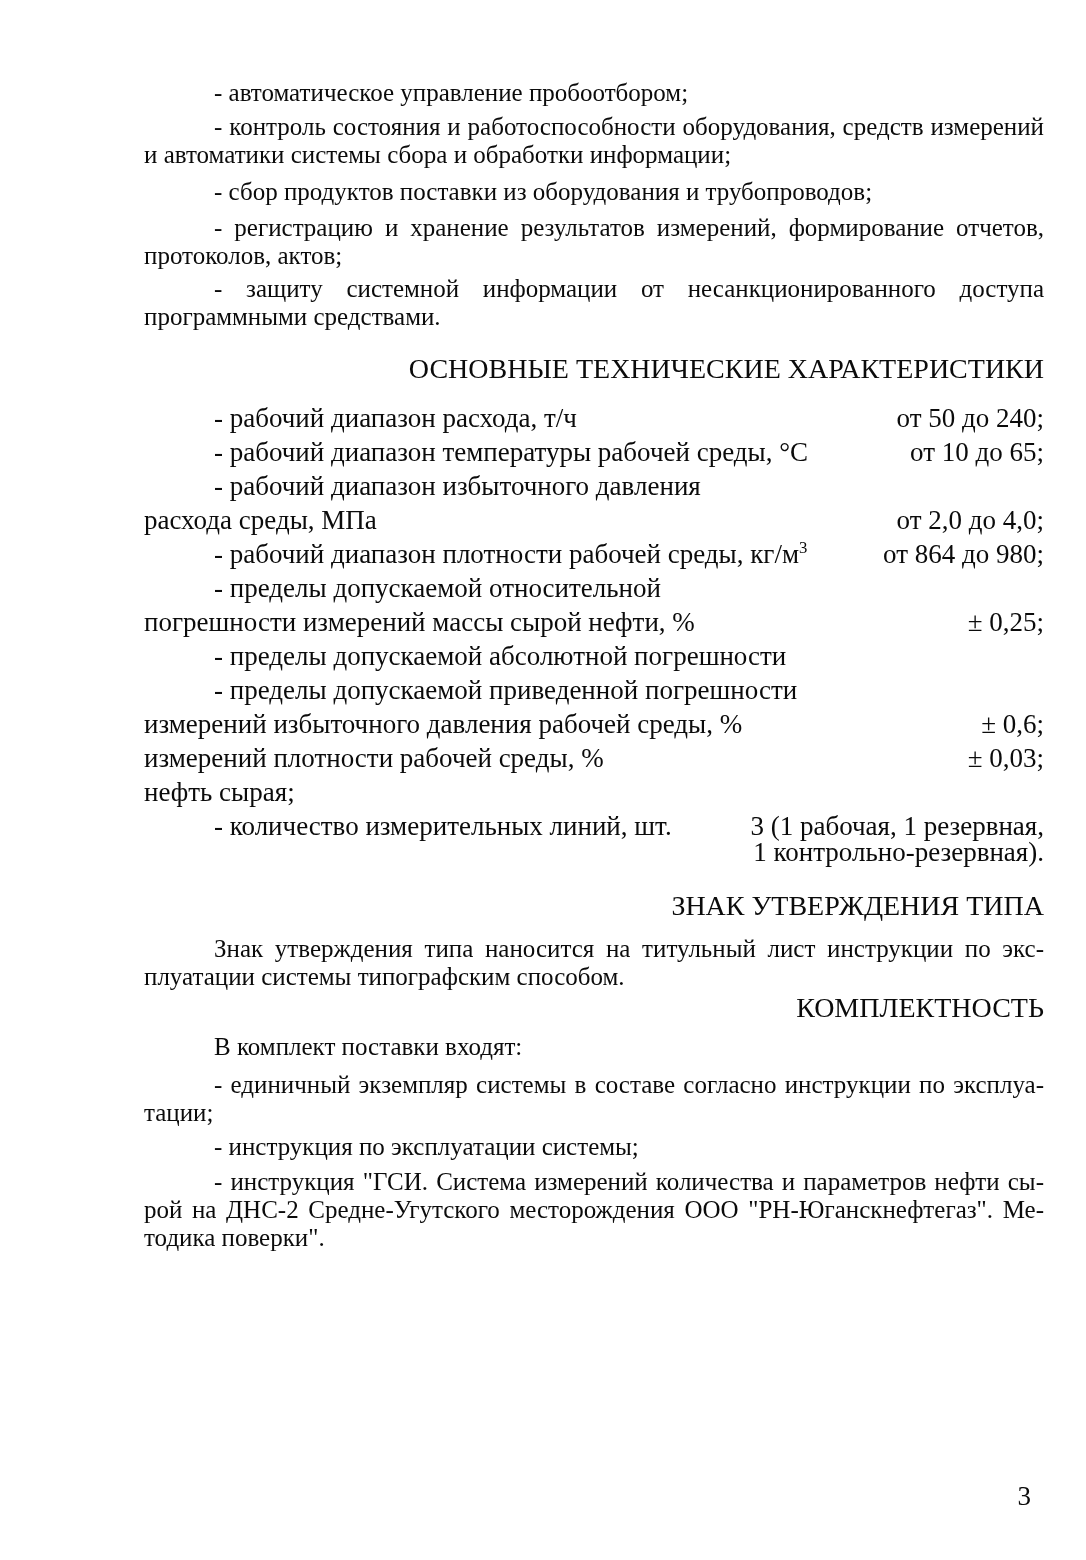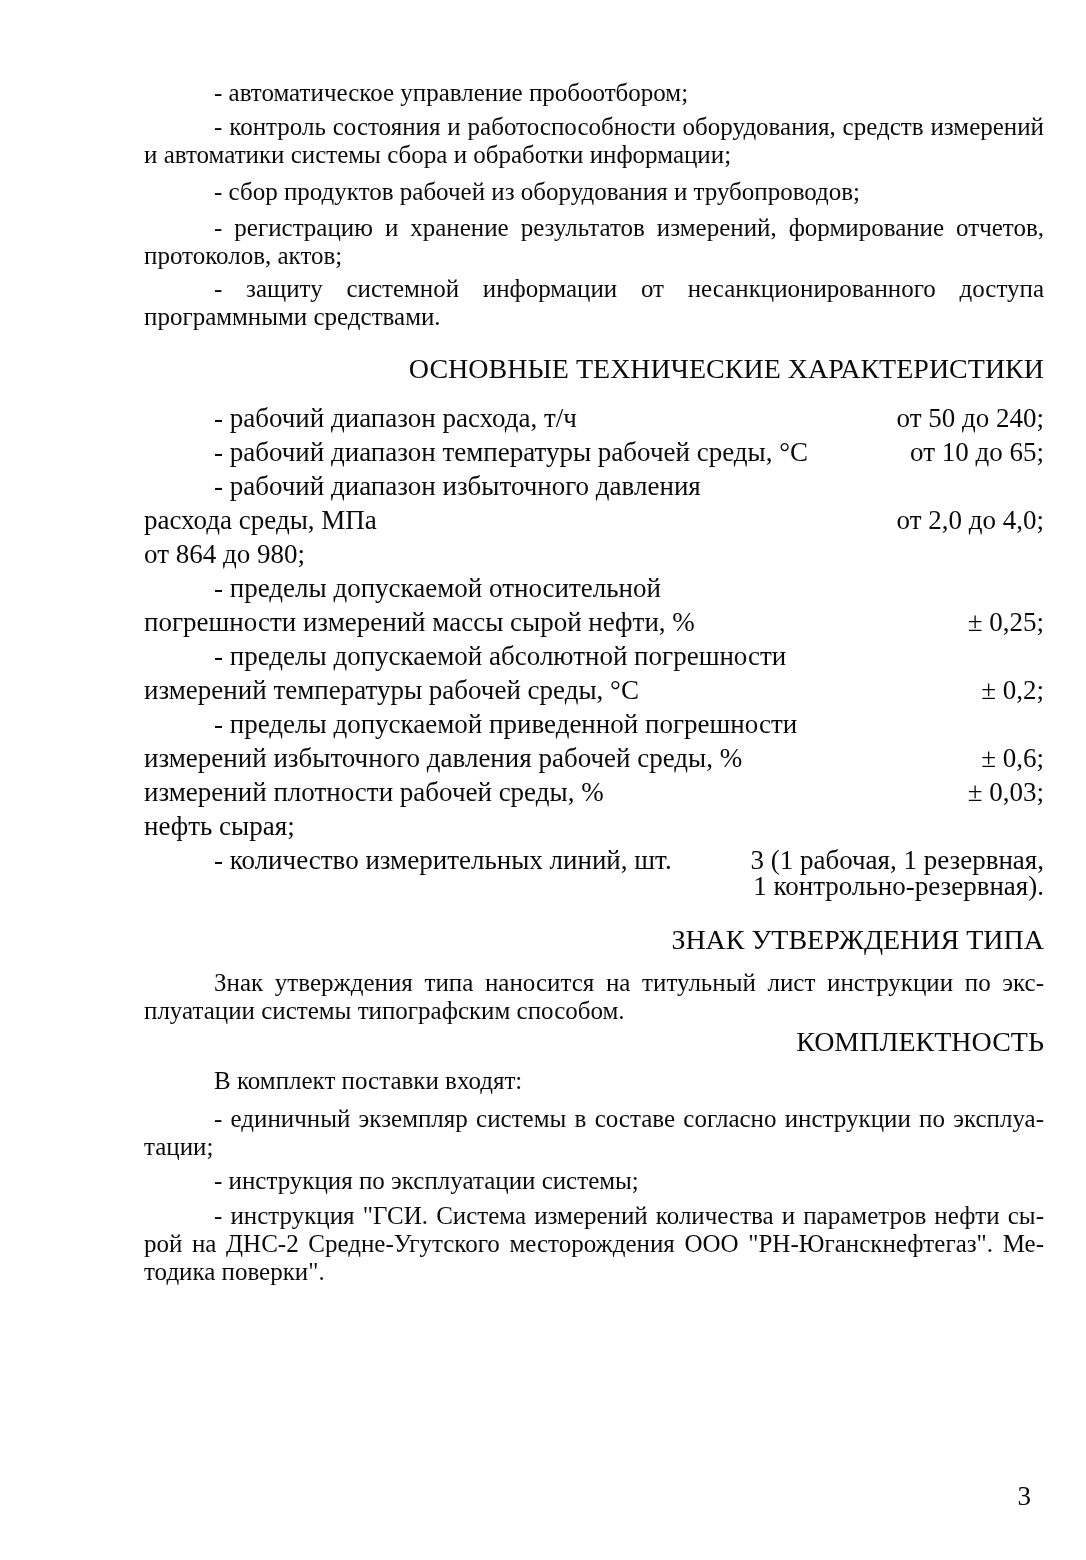--- a/index.html
+++ b/index.html
@@ -68,21 +68,21 @@
     <div class="para mb6">
       <div class="line ind">- автоматическое управление пробоотбором;</div>
     </div>
 
     <div class="para mb9">
       <div class="line ind j">- контроль состояния и работоспособности оборудования, средств измерений</div>
       <div class="line">и автоматики системы сбора и обработки информации;</div>
     </div>
 
     <div class="para mb8">
-      <div class="line ind">- сбор продуктов рабочей из оборудования и трубопроводов;</div>
+      <div class="line ind">- сбор продуктов поставки из оборудования и трубопроводов;</div>
     </div>
 
     <div class="para mb5">
       <div class="line ind j">- регистрацию и хранение результатов измерений, формирование отчетов,</div>
       <div class="line">протоколов, актов;</div>
     </div>
 
     <div class="para">
       <div class="line ind j">- защиту системной информации от несанкционированного доступа</div>
       <div class="line">программными средствами.</div>
@@ -105,40 +105,37 @@
       <div class="spec-row">
         <span class="spec-label ind">- рабочий диапазон избыточного давления</span>
       </div>
 
       <div class="spec-row">
         <span class="spec-label">расхода среды, МПа</span>
         <span class="spec-value">от 2,0 до 4,0;</span>
       </div>
 
       <div class="spec-row">
+        <span class="spec-label ind"><span>- рабочий диапазон плотности рабочей среды, кг/м</span><sup>3</sup></span>
         <span class="spec-value">от 864 до 980;</span>
       </div>
 
       <div class="spec-row">
         <span class="spec-label ind">- пределы допускаемой относительной</span>
       </div>
 
       <div class="spec-row">
         <span class="spec-label">погрешности измерений массы сырой нефти, %</span>
         <span class="spec-value">± 0,25;</span>
       </div>
 
       <div class="spec-row">
         <span class="spec-label ind">- пределы допускаемой абсолютной погрешности</span>
       </div>
 
-      <div class="spec-row">
-        <span class="spec-label">измерений температуры рабочей среды, °С</span>
-        <span class="spec-value">± 0,2;</span>
-      </div>
 
       <div class="spec-row">
         <span class="spec-label ind">- пределы допускаемой приведенной погрешности</span>
       </div>
 
       <div class="spec-row">
         <span class="spec-label">измерений избыточного давления рабочей среды, %</span>
         <span class="spec-value">± 0,6;</span>
       </div>
 

